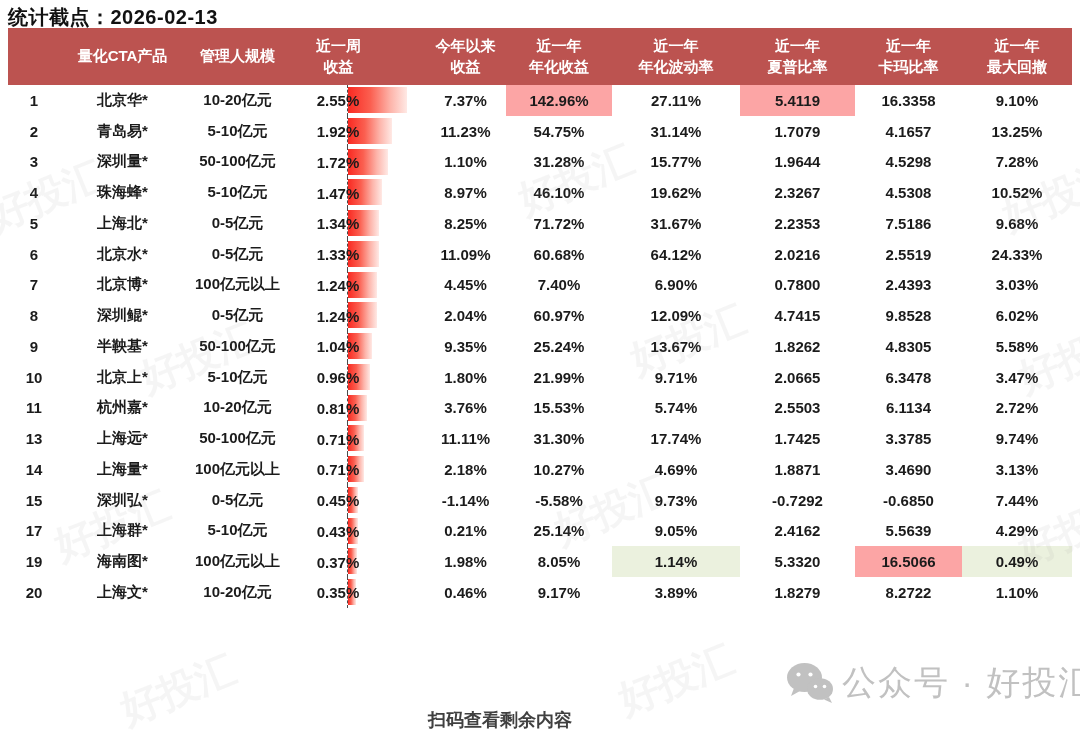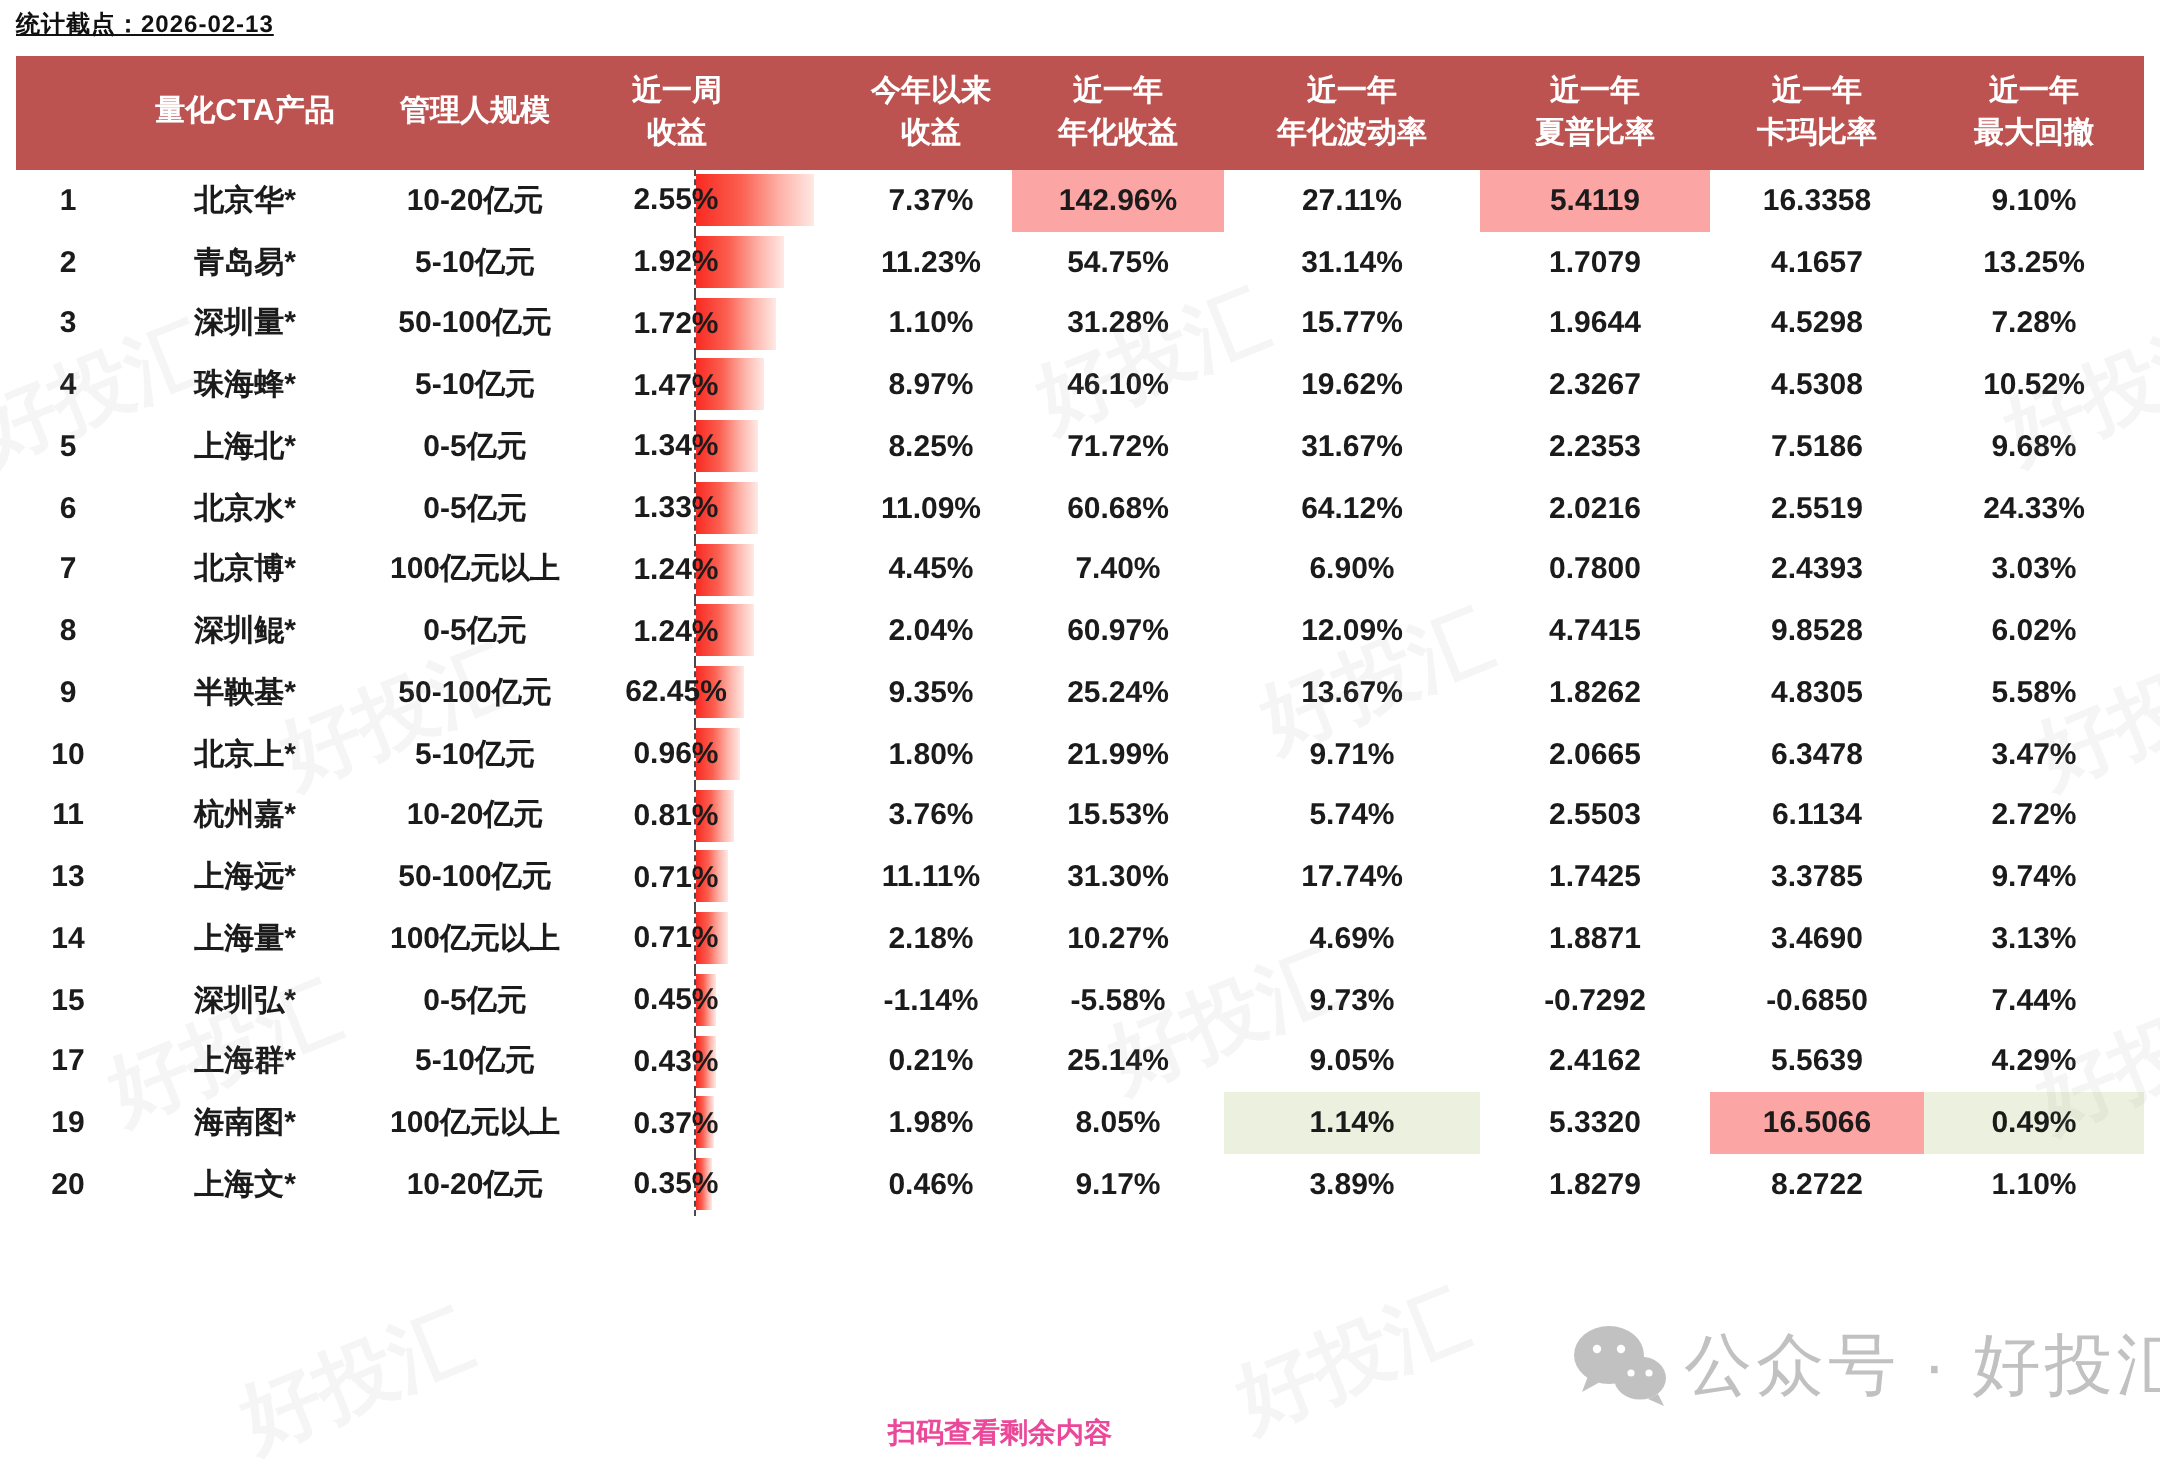--- a/index.html
+++ b/index.html
@@ -4,21 +4,21 @@
 <style>
   html,body{margin:0;padding:0;}
   body{
     width:1080px;height:739px;position:relative;overflow:hidden;
     background:#ffffff;
     font-family:"Liberation Sans","DejaVu Sans",sans-serif;
     -webkit-font-smoothing:antialiased;
   }
   .title{
     position:absolute;left:8px;top:4px;
-    font-size:12px;font-weight:700;color:#111;letter-spacing:0.5px;text-decoration:underline;
+    font-size:20px;font-weight:700;color:#111;letter-spacing:0.5px;
   }
   table.cta{
     position:absolute;left:8px;top:28px;width:1064px;
     border-collapse:collapse;table-layout:fixed;
   }
   table.cta th{
     background:#bc5350;color:#ffffff;
     font-size:15px;font-weight:700;line-height:1.35;
     height:57px;padding:0;text-align:center;vertical-align:middle;
   }
@@ -43,21 +43,21 @@
   }
   .hl-pink{background:#fca5a5;}
   .hl-green{background:#ebf1de;}
   .wm{
     position:absolute;z-index:5;pointer-events:none;
     font-size:40px;font-weight:700;color:#8a8a8a;opacity:0.08;
     transform:rotate(-22deg);white-space:nowrap;
   }
   .scan{
     position:absolute;left:420px;top:708px;width:160px;
-    text-align:center;font-size:14px;font-weight:700;color:#ec4899;z-index:6;
+    text-align:center;font-size:18px;font-weight:700;color:#404040;z-index:6;
   }
   .brand{
     position:absolute;left:786px;top:660px;z-index:6;
     display:flex;align-items:center;gap:8px;
     color:#8f8f8f;opacity:0.55;font-size:34px;font-weight:400;
     letter-spacing:2px;white-space:nowrap;
   }
   .brand svg{display:block;}
 </style>
 </head>
@@ -221,21 +221,21 @@
         <td>9.8528</td>
         <td>6.02%</td>
       </tr>
       <tr>
         <td>9</td>
         <td>半鞅基*</td>
         <td>50-100亿元</td>
         <td class="week">
           <span class="bar" style="width: 24px;"></span>
           <span class="axis"></span>
-          <span class="val">62.45%</span>
+          <span class="val">1.04%</span>
         </td>
         <td>9.35%</td>
         <td>25.24%</td>
         <td>13.67%</td>
         <td>1.8262</td>
         <td>4.8305</td>
         <td>5.58%</td>
       </tr>
       <tr>
         <td>10</td>

